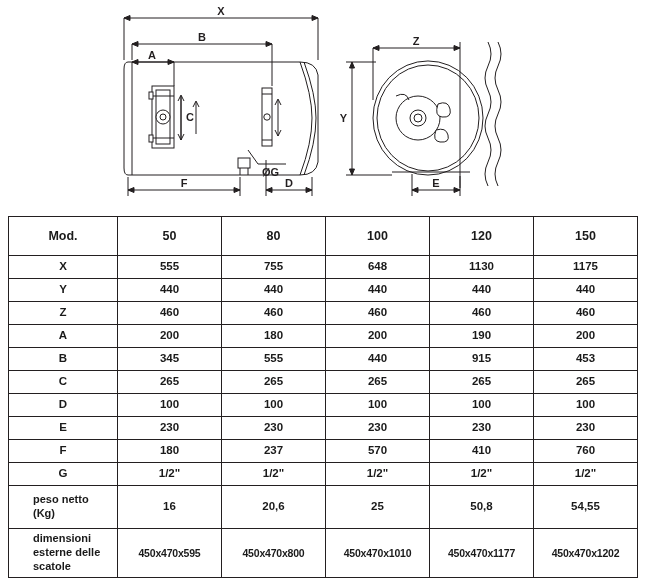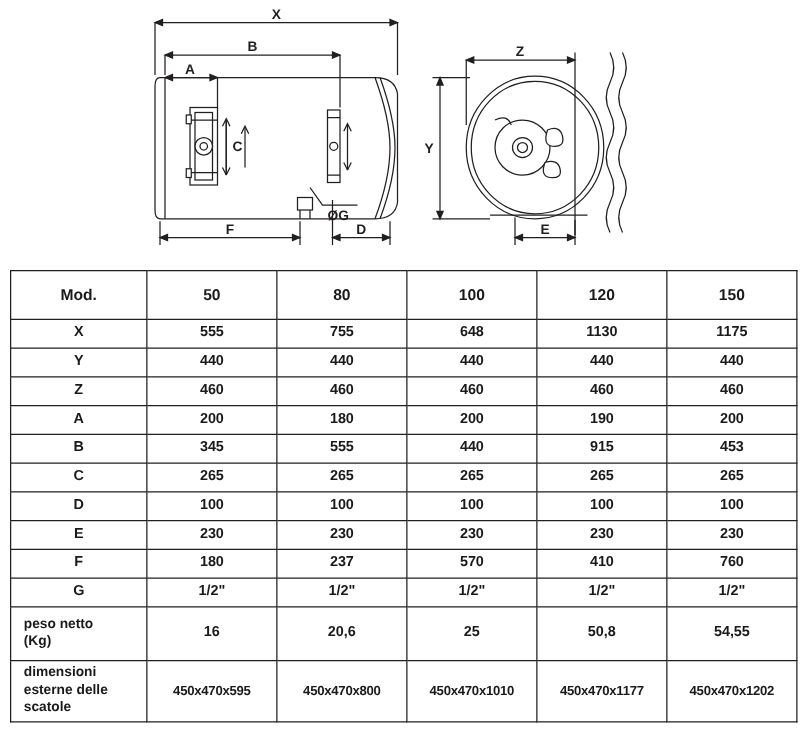--- a/index.html
+++ b/index.html
@@ -51,21 +51,21 @@
     padding: 2px 2px;
     height: 18px;
     line-height: 1.15;
   }
   table.spec td.rowhead {
     width: 109px;
     text-align: center;
   }
   table.spec td.rowhead.left {
     text-align: left;
-    padding-left: 10px;
+    padding-left: 24px;
     font-size: 11px;
     line-height: 1.25;
   }
   table.spec tr.head td {
     height: 34px;
     font-size: 12.5px;
   }
   table.spec tr.tall td {
     height: 38px;
   }

